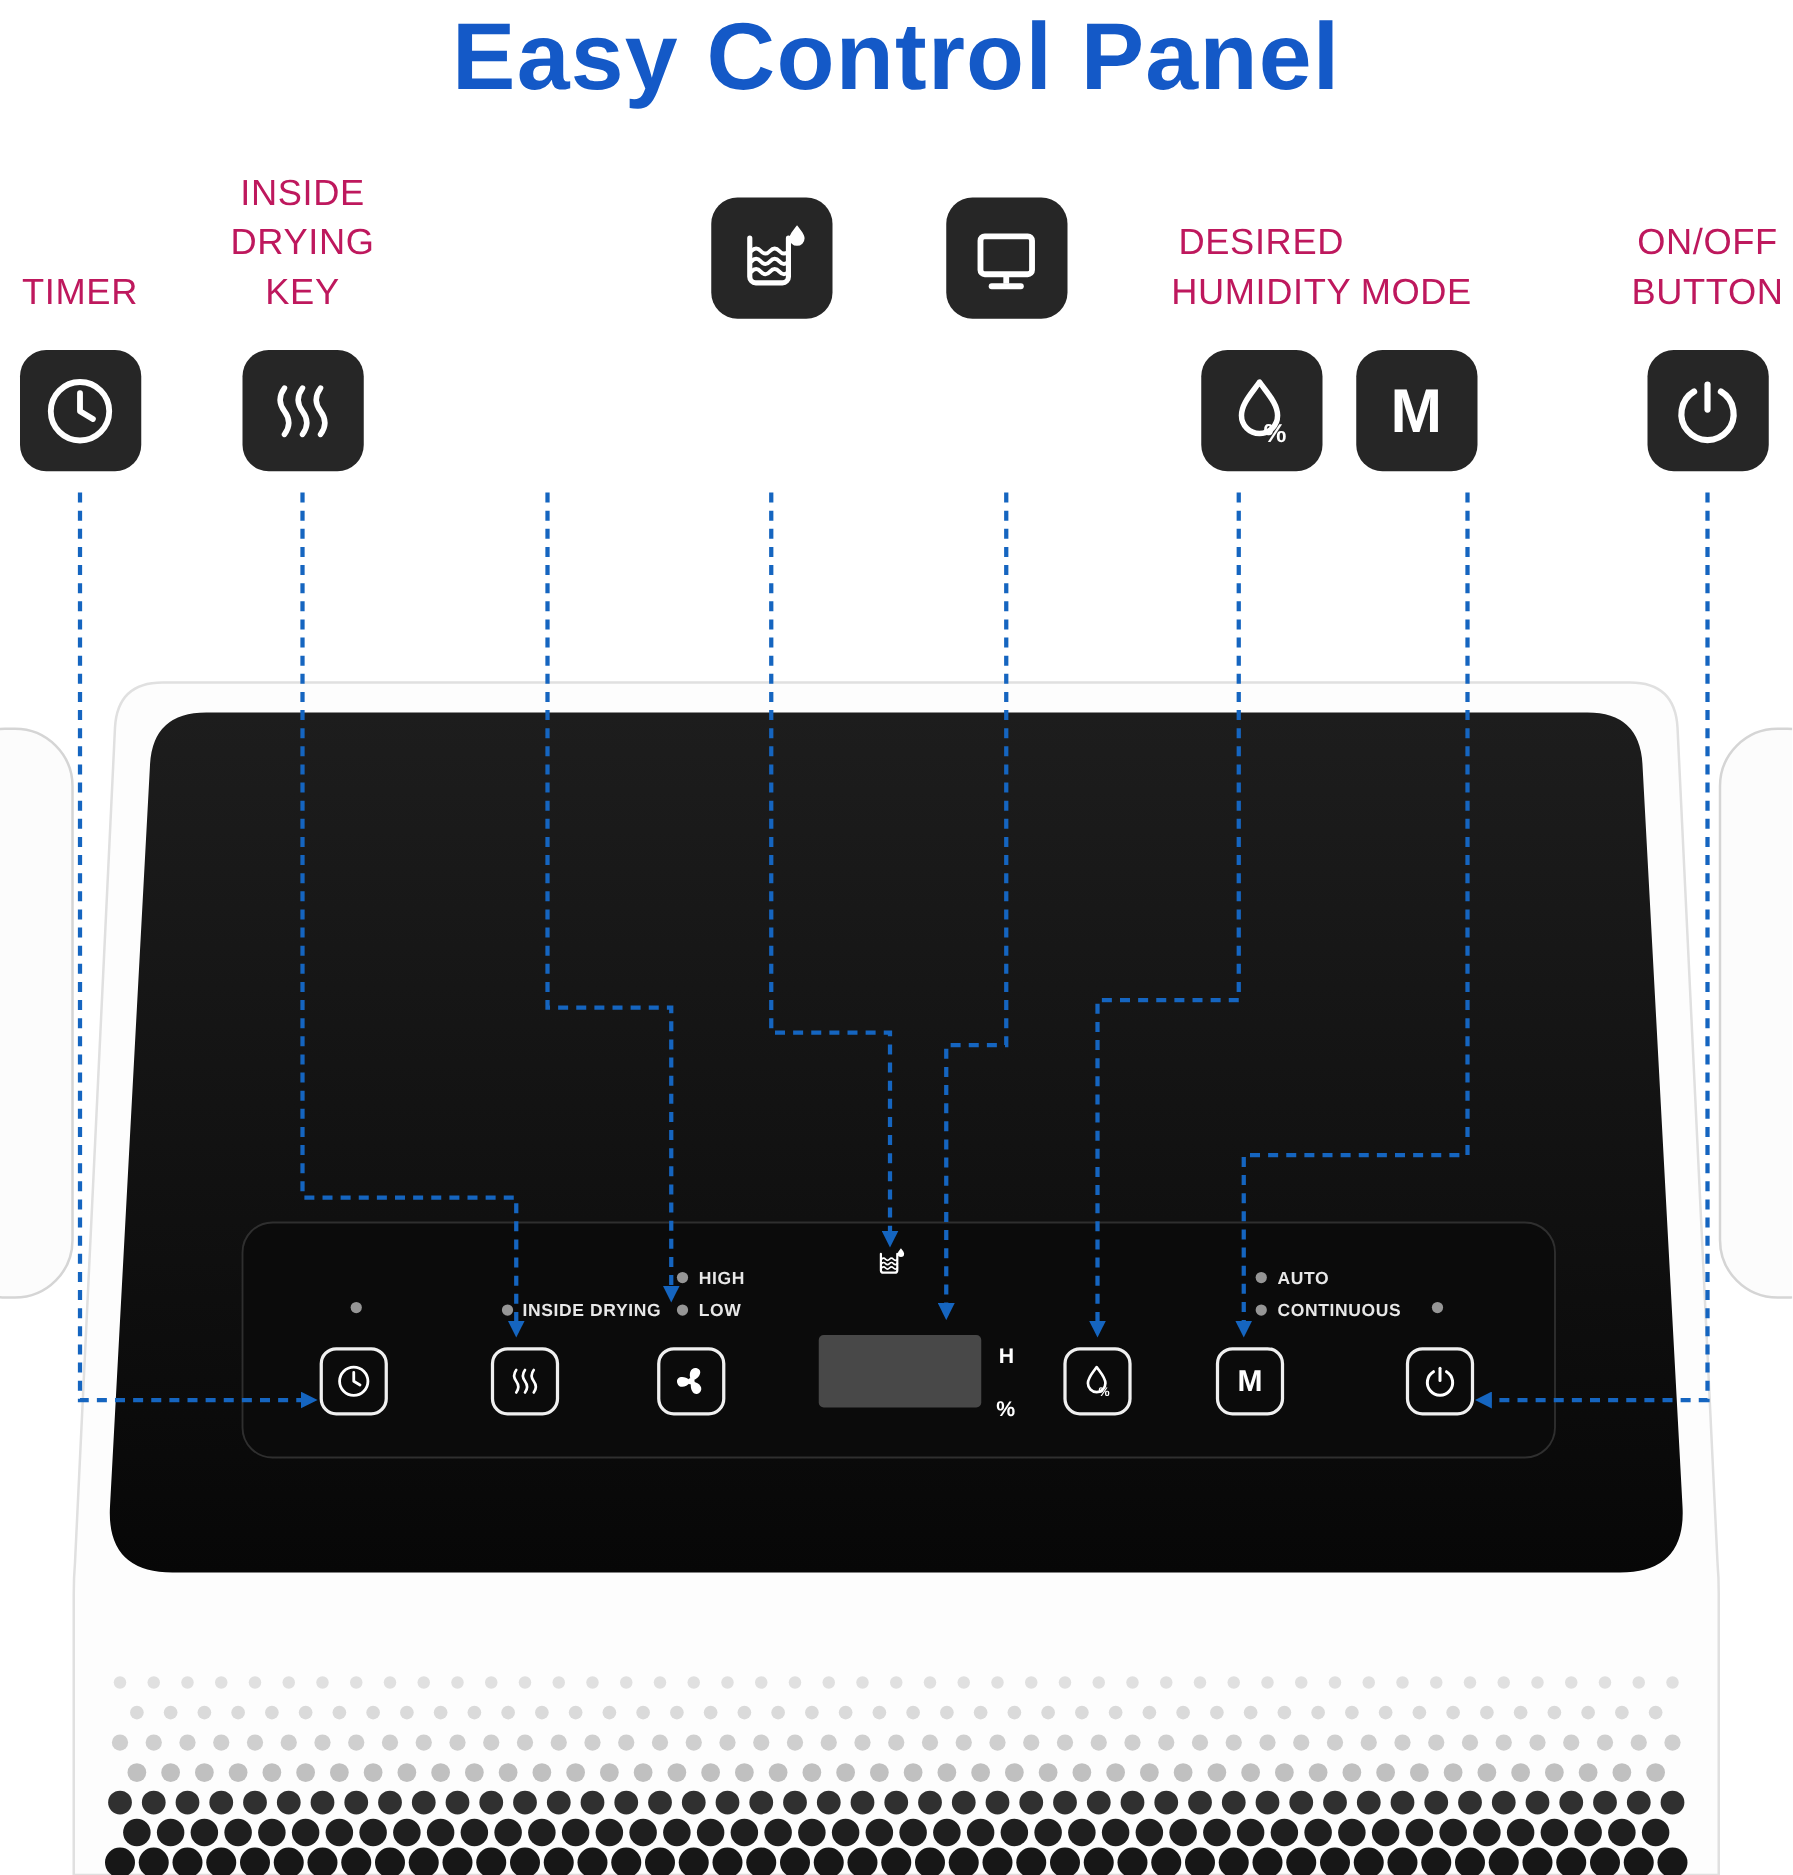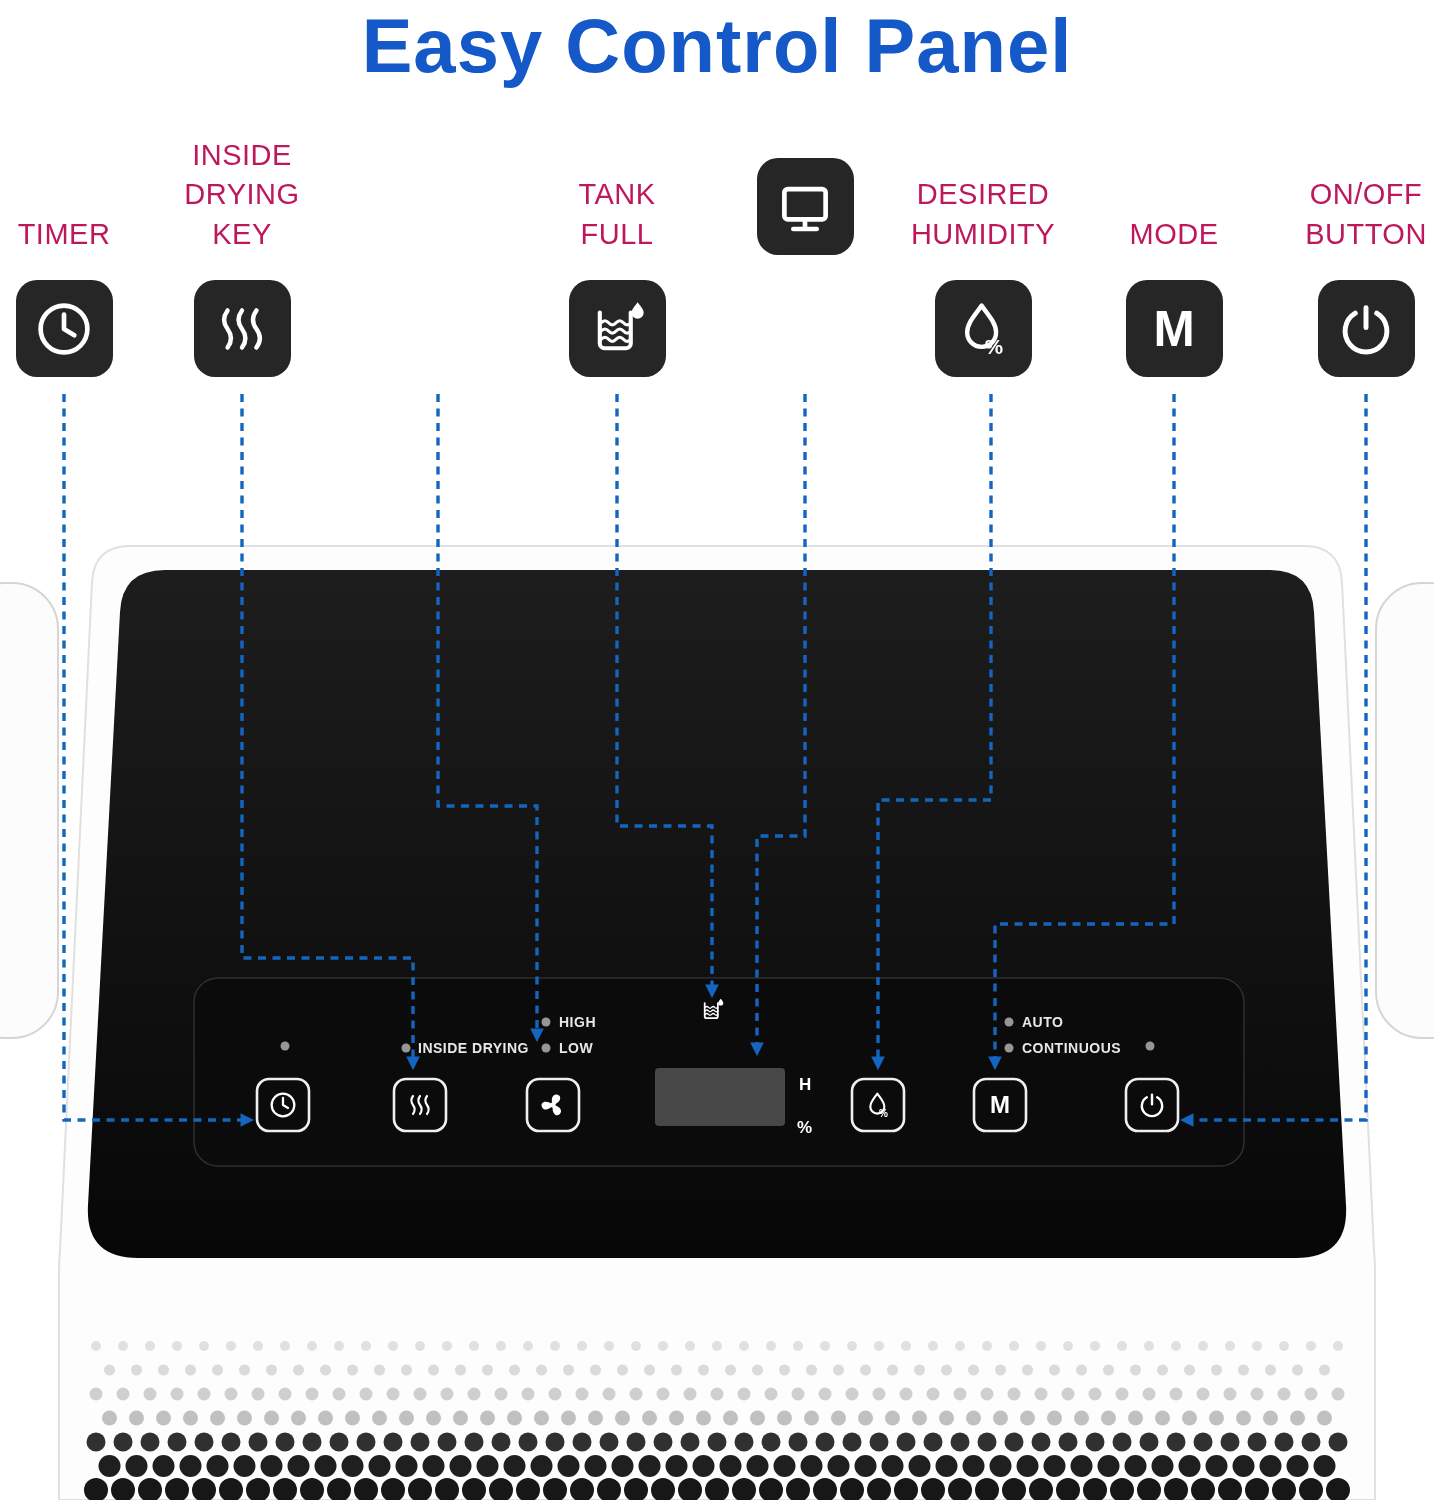--- a/index.html
+++ b/index.html
@@ -50,45 +50,43 @@
     <div class="feature-label">INSIDE
 DRYING
 KEY</div>
     <div class="feature-icon">
         <svg class="glyph" viewBox="0 0 48 48">
           <use href="#sym-waves"></use>
         </svg>
       </div>
   </div>
   <div class="feature" style="left:522px">
-    <div class="feature-label">TANK
-FULL</div>
     <div class="feature-icon">
         <svg class="glyph" viewBox="0 0 48 48">
           <use href="#sym-tank"></use>
         </svg>
       </div>
   </div>
   <div class="feature" style="left:710px">
     <div class="feature-icon">
         <svg class="glyph" viewBox="0 0 48 48">
           <use href="#sym-monitor"></use>
         </svg>
       </div>
   </div>
-  <div class="feature" style="left:888px">
+  <div class="feature" style="left:914px">
     <div class="feature-label">DESIRED
 HUMIDITY</div>
     <div class="feature-icon">
         <svg class="glyph" viewBox="0 0 48 48">
           <use href="#sym-droplet"></use>
         </svg>
       </div>
   </div>
-  <div class="feature" style="left:1079px">
+  <div class="feature" style="left:1038px">
     <div class="feature-label">MODE</div>
     <div class="feature-icon">
         <svg class="glyph" viewBox="0 0 48 48">
           <use href="#sym-m"></use>
         </svg>
       </div>
   </div>
   <div class="feature" style="left:1271px">
     <div class="feature-label">ON/OFF
 BUTTON</div>

